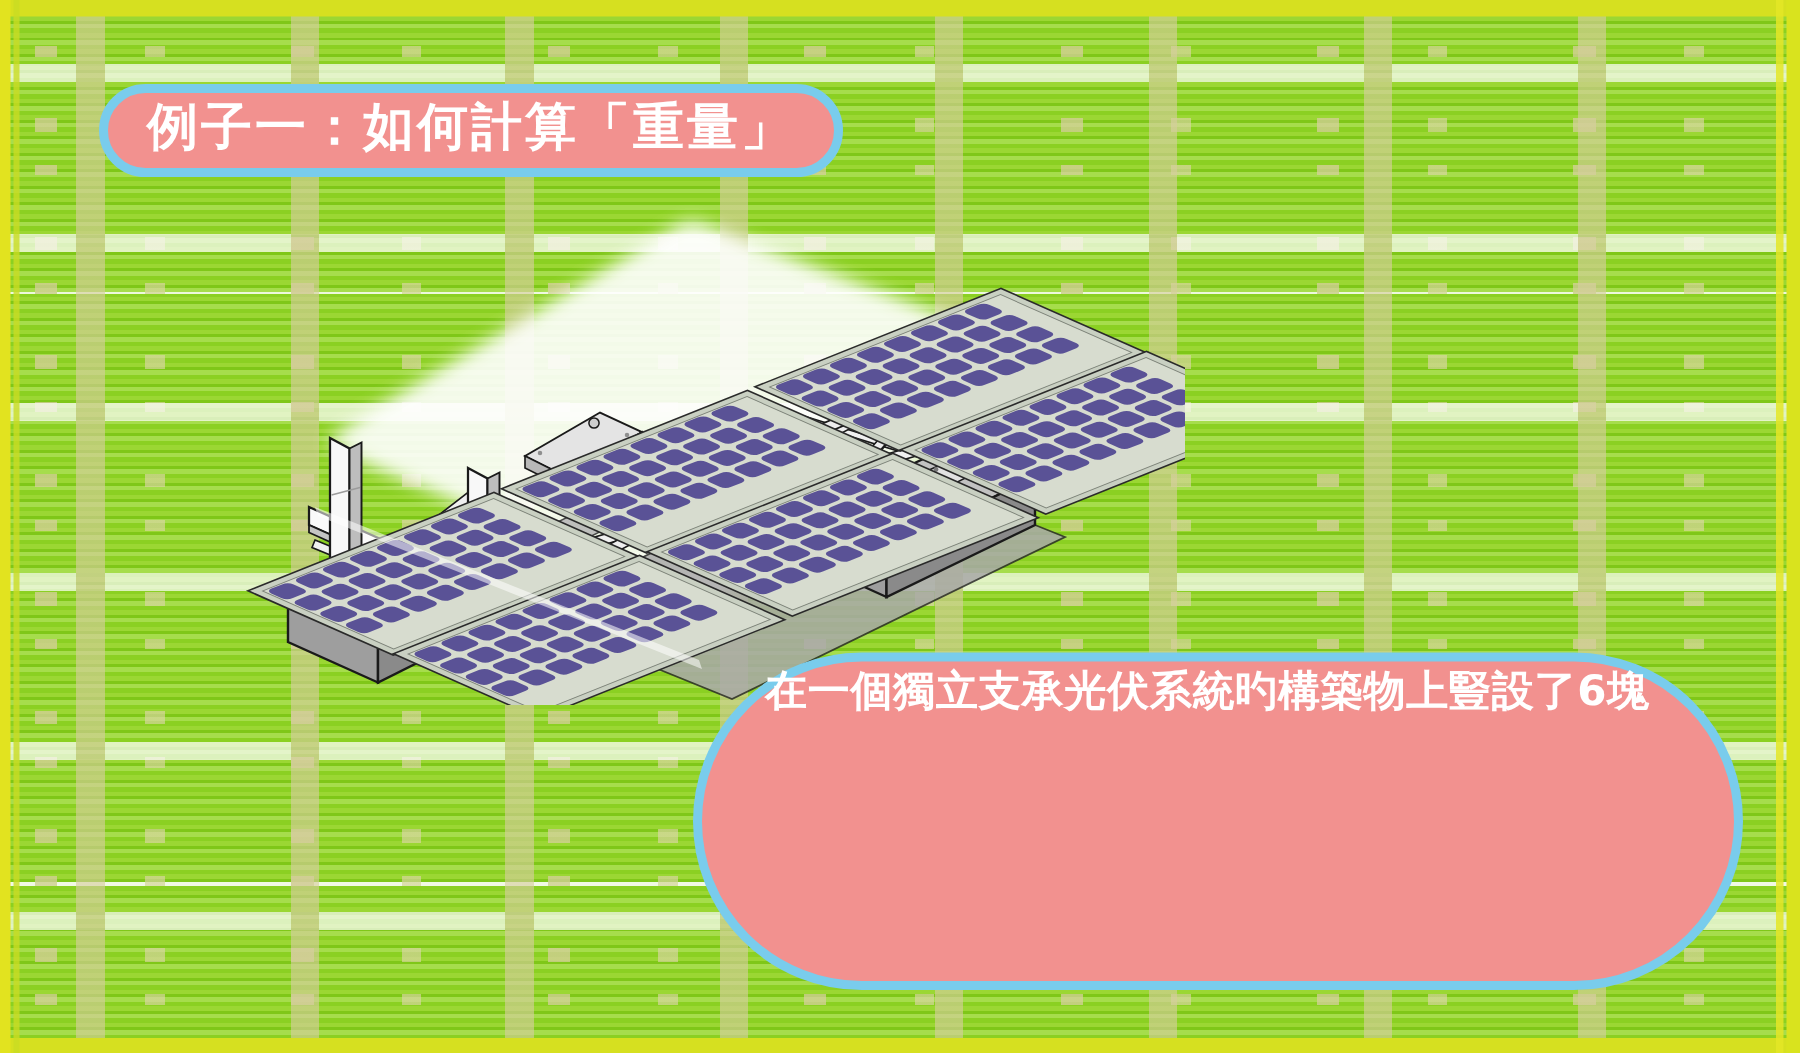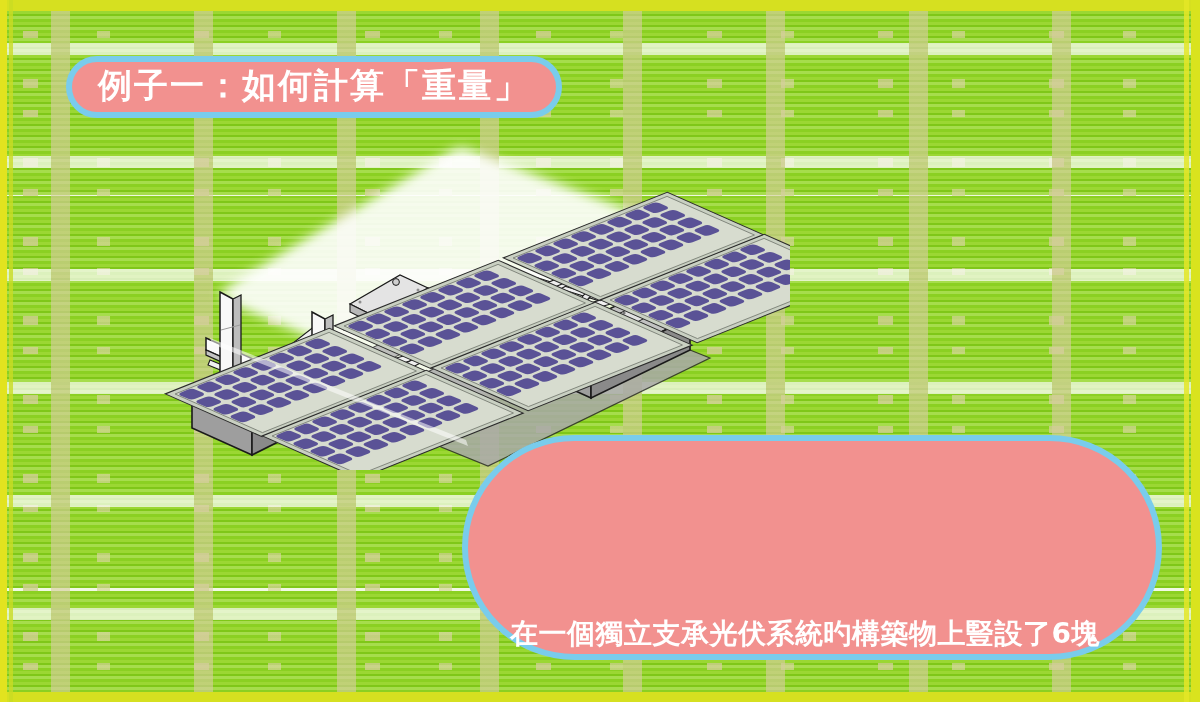--- a/index.html
+++ b/index.html
@@ -134,22 +134,22 @@
     position: absolute;
     left: 462px;
     top: 435px;
     width: 700px;
     height: 225px;
     background: #F2918F;
     border: 6px solid #79CCEC;
     border-radius: 115px;
     box-sizing: border-box;
     display: flex;
-    flex-direction: column;
-    justify-content: flex-end;
+    flex-direction: row;
+    justify-content: space-between;
     padding: 0 42px;
   }
   .caption-line {
     color: #ffffff;
     font-size: 28px;
     font-weight: 700;
     line-height: 1.42;
     letter-spacing: 0.5px;
     white-space: nowrap;
     font-family: "DejaVu Sans", "Liberation Sans", sans-serif;

